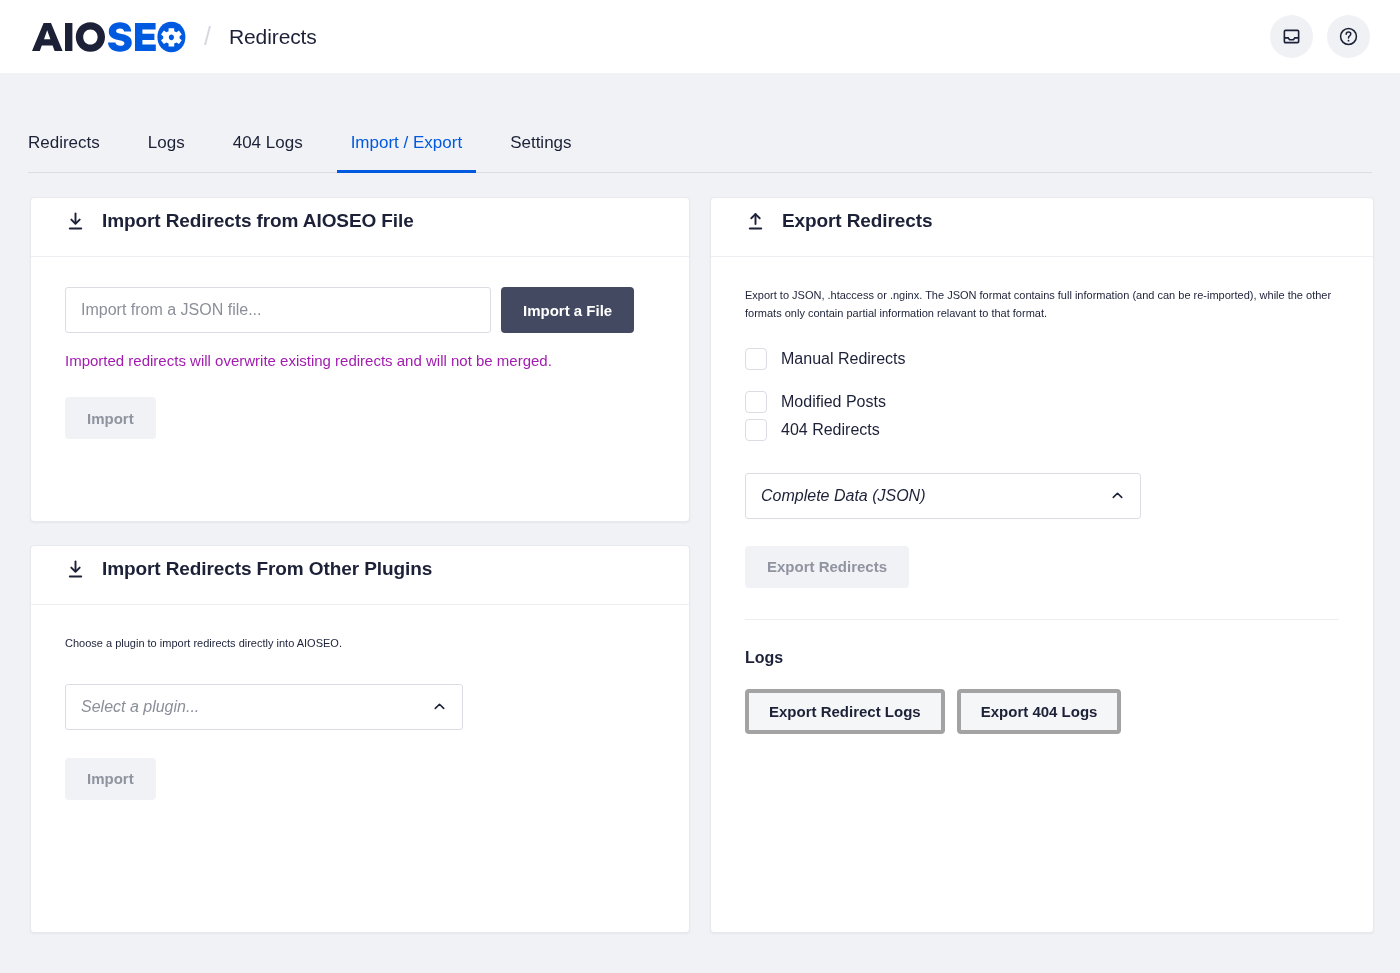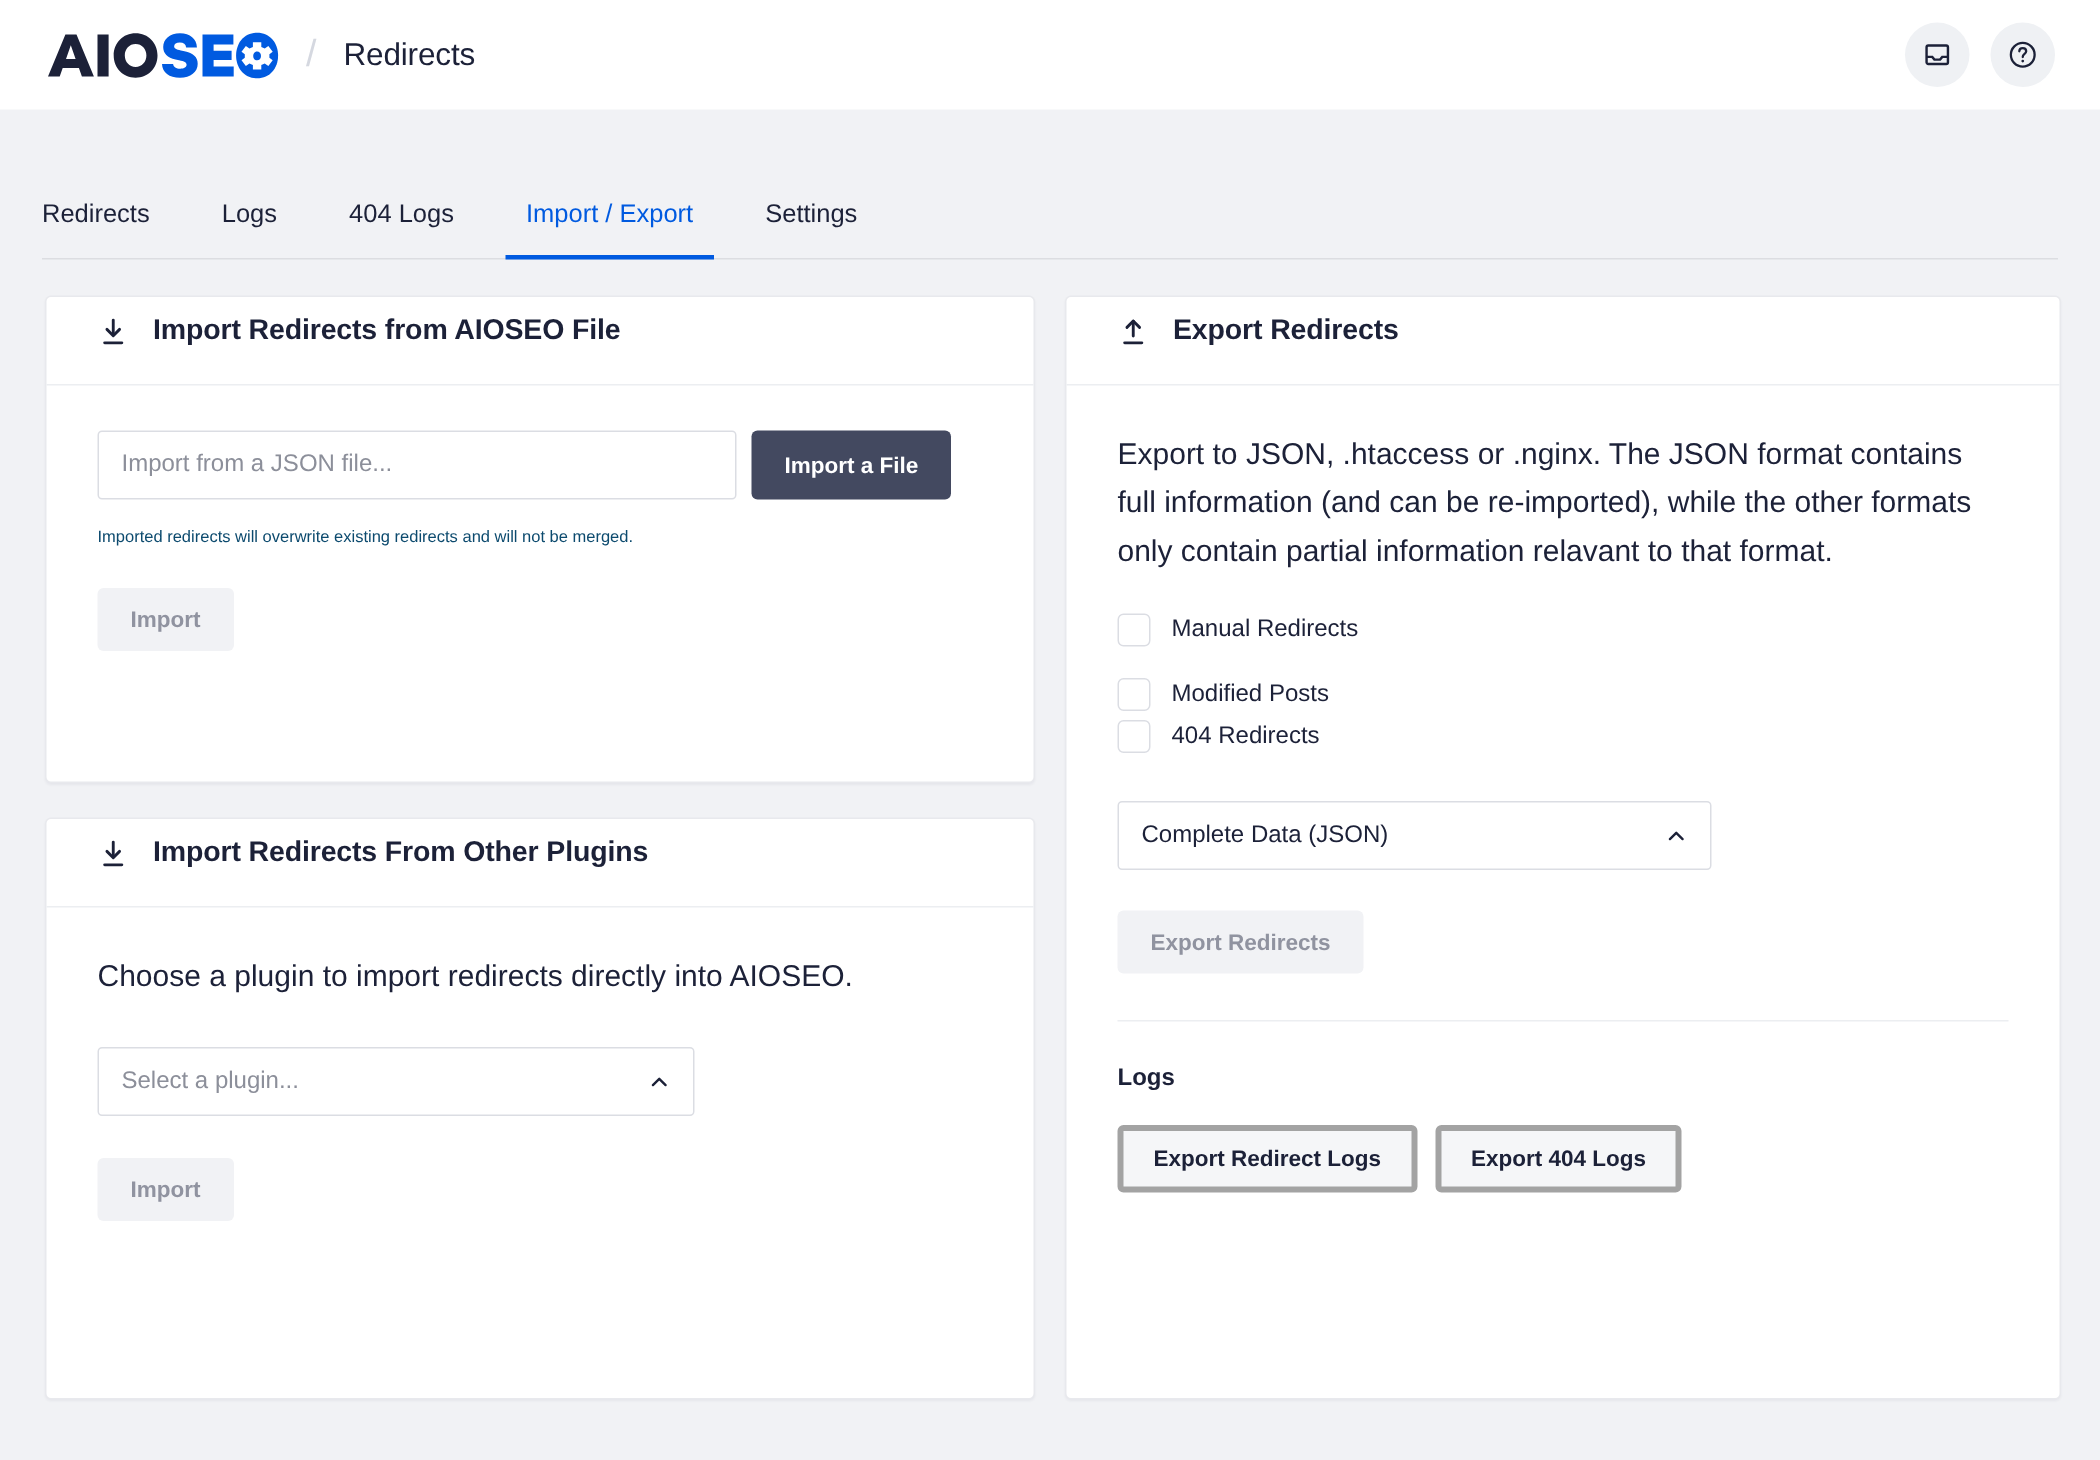--- a/index.html
+++ b/index.html
@@ -141,55 +141,55 @@
     font-size: 15px;
     font-weight: bold;
     padding: 0 22px;
     height: 46px;
     cursor: pointer;
     font-family: inherit;
     white-space: nowrap;
   }
   .hint {
     margin: 19px 0 0 0;
-    font-size: 11px;
-    color: #0c4a6e;
+    font-size: 15px;
+    color: #a21caf;
   }
   .btn-disabled {
     margin-top: 28px;
     background: #f1f2f5;
     color: #9093a0;
     border: none;
     border-radius: 4px;
     font-size: 15px;
     font-weight: bold;
     height: 42px;
     padding: 0 22px;
     cursor: default;
     font-family: inherit;
   }
   .para {
     margin: 0;
-    font-size: 20px;
+    font-size: 11px;
     line-height: 1.62;
     color: #1c2138;
   }
   .select-box {
     position: relative;
     height: 46px;
     border: 1px solid #dbdde3;
     border-radius: 3px;
     background: #fff;
     display: flex;
     align-items: center;
     padding: 0 15px;
     cursor: pointer;
     font-size: 16px;
   }
-  .select-box .val { color: #1c2138; }
+  .select-box .val { color: #1c2138; font-style: italic; }
   .select-box .val.placeholder { color: #8c8f9a; }
   .select-box .chev { margin-left: auto; display: flex; }
 
   
   .check-row {
     display: flex;
     align-items: center;
     gap: 14px;
     cursor: pointer;
   }

